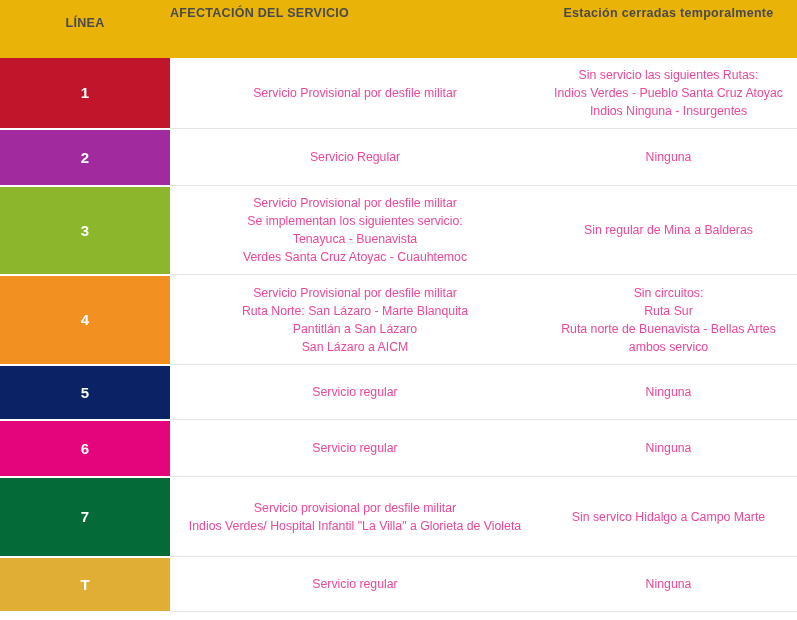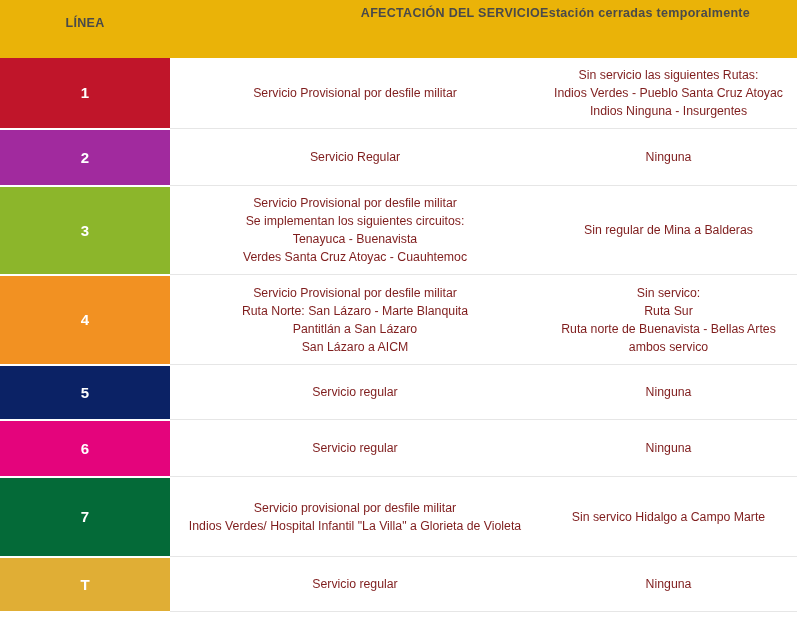--- a/index.html
+++ b/index.html
@@ -33,47 +33,47 @@
   }
   .th-linea {
     width: 170px;
     text-align: center;
     font-size: 12px;
     padding-top: 16px !important;
     vertical-align: top !important;
   }
   .th-afect {
     width: 370px;
-    text-align: right;
+    text-align: left;
     vertical-align: top !important;
     padding-top: 6px !important;
   }
   .th-cerradas {
     width: 257px;
-    text-align: left;
+    text-align: center;
     vertical-align: top !important;
     padding-top: 6px !important;
     font-size: 12px;
     font-weight: bold;
   }
   .line-cell {
     width: 170px;
     text-align: center;
     vertical-align: middle;
     color: #ffffff;
     font-weight: bold;
     font-size: 15px;
     padding: 0;
   }
   .text-cell {
     text-align: center;
     vertical-align: middle;
     font-size: 12.3px;
     line-height: 18px;
-    color: #7f1d1d;
+    color: #ec4899;
     padding: 8px 10px;
     border-bottom: 1px solid #e6e6e6;
     background: #ffffff;
   }
   .text-cell.bold-line {
     font-weight: normal;
   }
   .text-cell .ln {
     display: block;
   }
@@ -110,38 +110,38 @@
           <span class="ln">Servicio Regular</span>
         </td>
         <td class="text-cell bold-line">
           <span class="ln">Ninguna</span>
         </td>
       </tr>
       <tr class="row-sep" style="height: 79px;">
         <td class="line-cell" style="background: rgb(140, 182, 43);"><span>3</span></td>
         <td class="text-cell">
           <span class="ln">Servicio Provisional por desfile militar</span>
-          <span class="ln">Se implementan los siguientes circuitos:</span>
+          <span class="ln">Se implementan los siguientes servicio:</span>
           <span class="ln">Tenayuca - Buenavista</span>
           <span class="ln">Verdes Santa Cruz Atoyac - Cuauhtemoc</span>
         </td>
         <td class="text-cell">
           <span class="ln">Sin regular de Mina a Balderas</span>
         </td>
       </tr>
       <tr class="row-sep" style="height: 90px;">
         <td class="line-cell" style="background: rgb(242, 145, 34);"><span>4</span></td>
         <td class="text-cell">
           <span class="ln">Servicio Provisional por desfile militar</span>
           <span class="ln">Ruta Norte: San Lázaro - Marte Blanquita</span>
           <span class="ln">Pantitlán a San Lázaro</span>
           <span class="ln">San Lázaro a AICM</span>
         </td>
         <td class="text-cell">
-          <span class="ln">Sin servico:</span>
+          <span class="ln">Sin circuitos:</span>
           <span class="ln">Ruta Sur</span>
           <span class="ln">Ruta norte de Buenavista - Bellas Artes</span>
           <span class="ln">ambos servico</span>
         </td>
       </tr>
       <tr class="row-sep" style="height: 55px;">
         <td class="line-cell" style="background: rgb(11, 34, 101);"><span>5</span></td>
         <td class="text-cell">
           <span class="ln">Servicio regular</span>
         </td>

